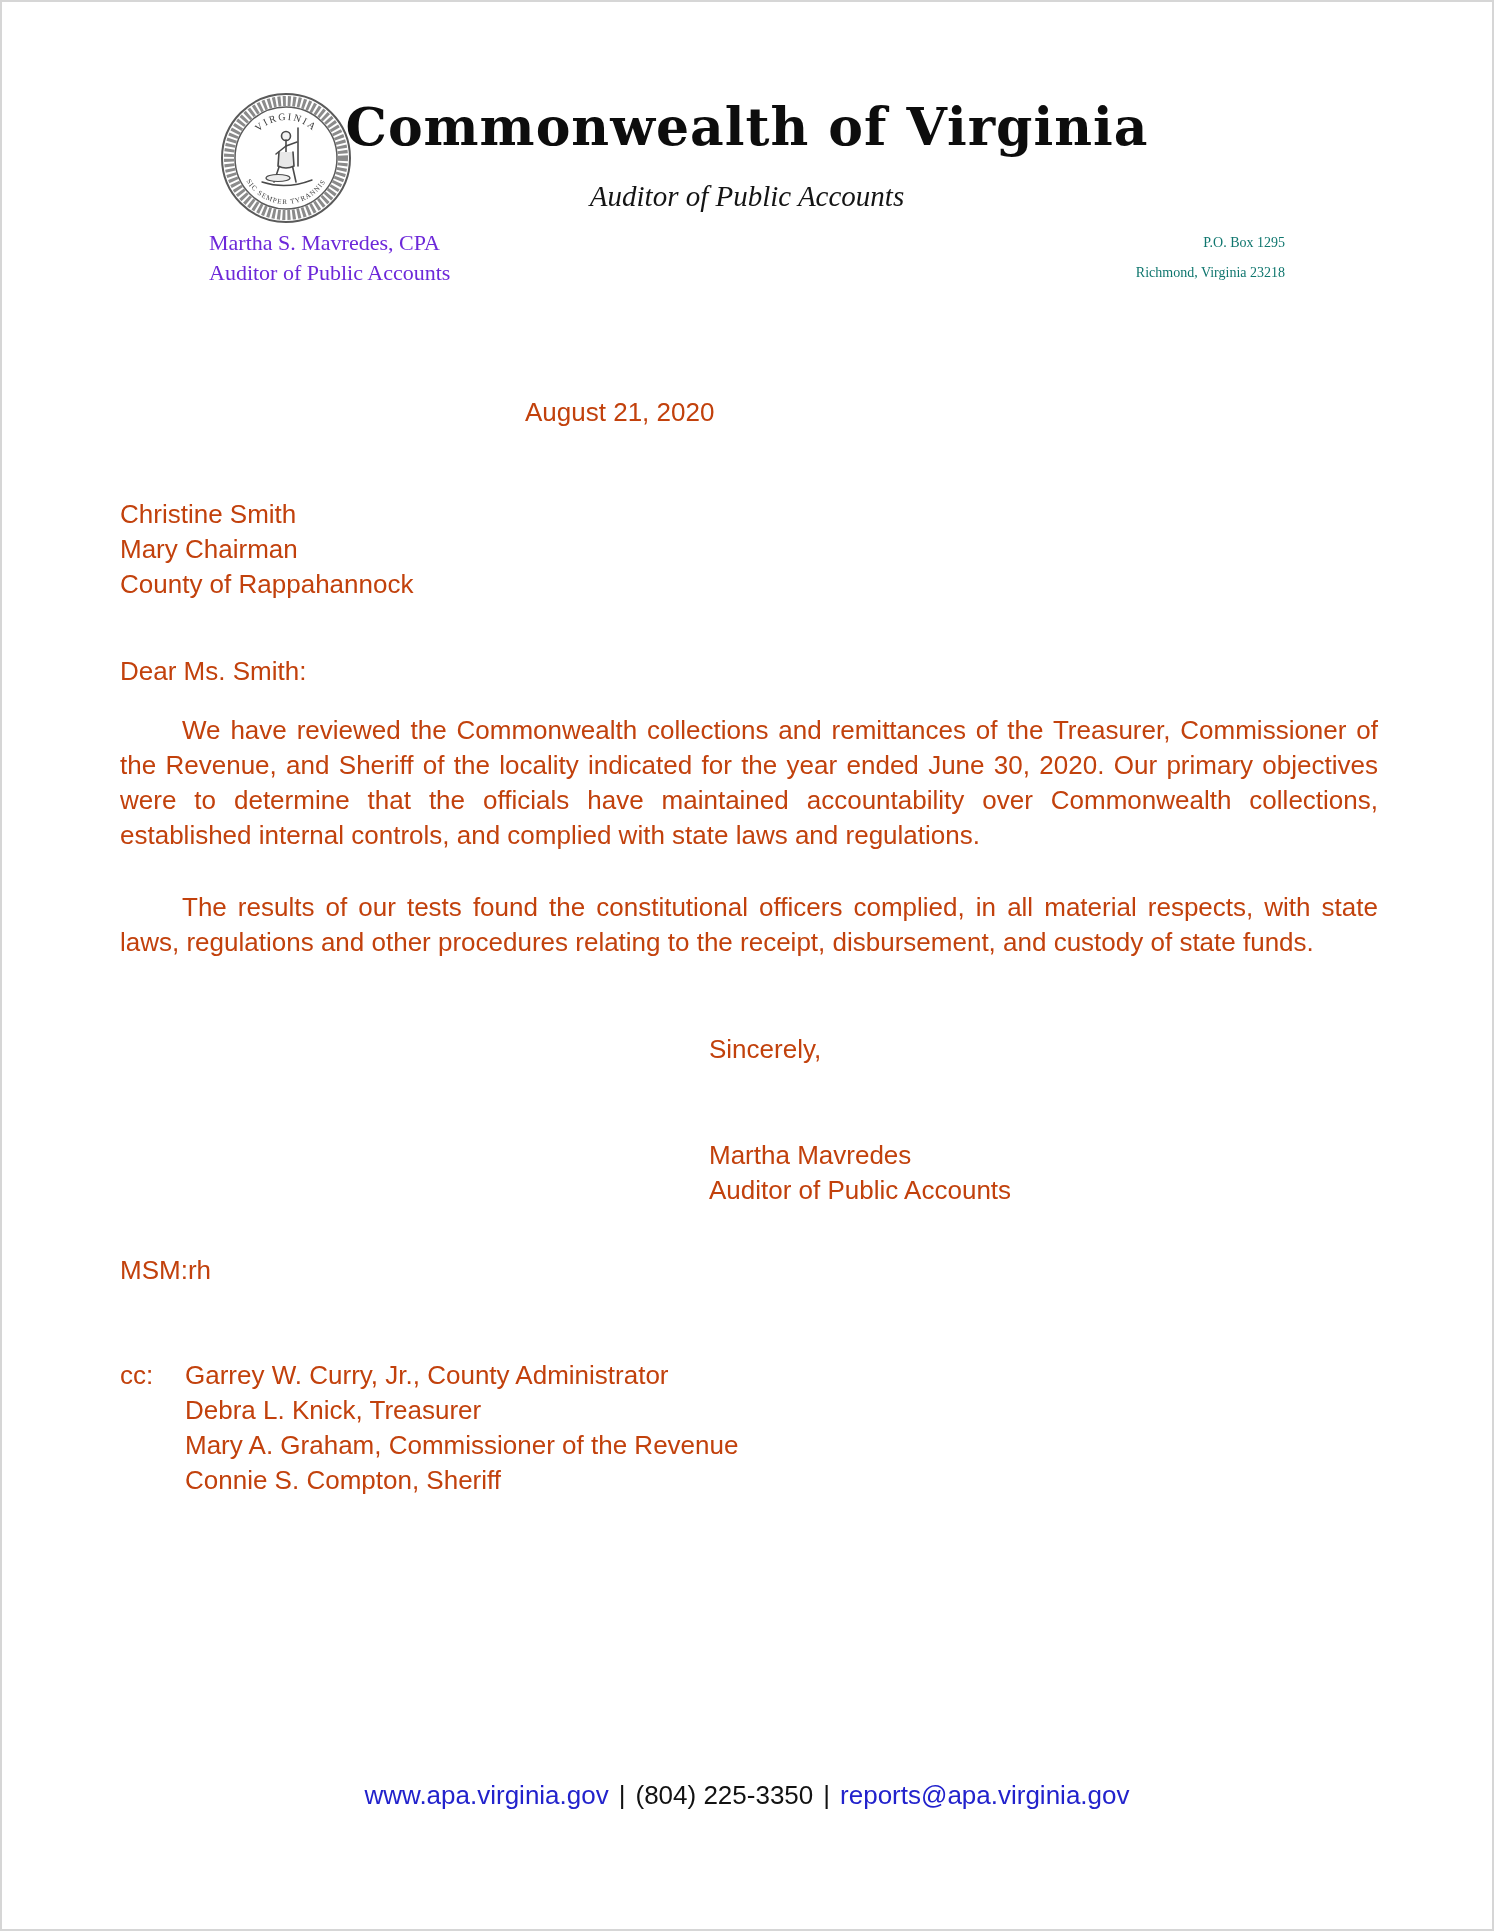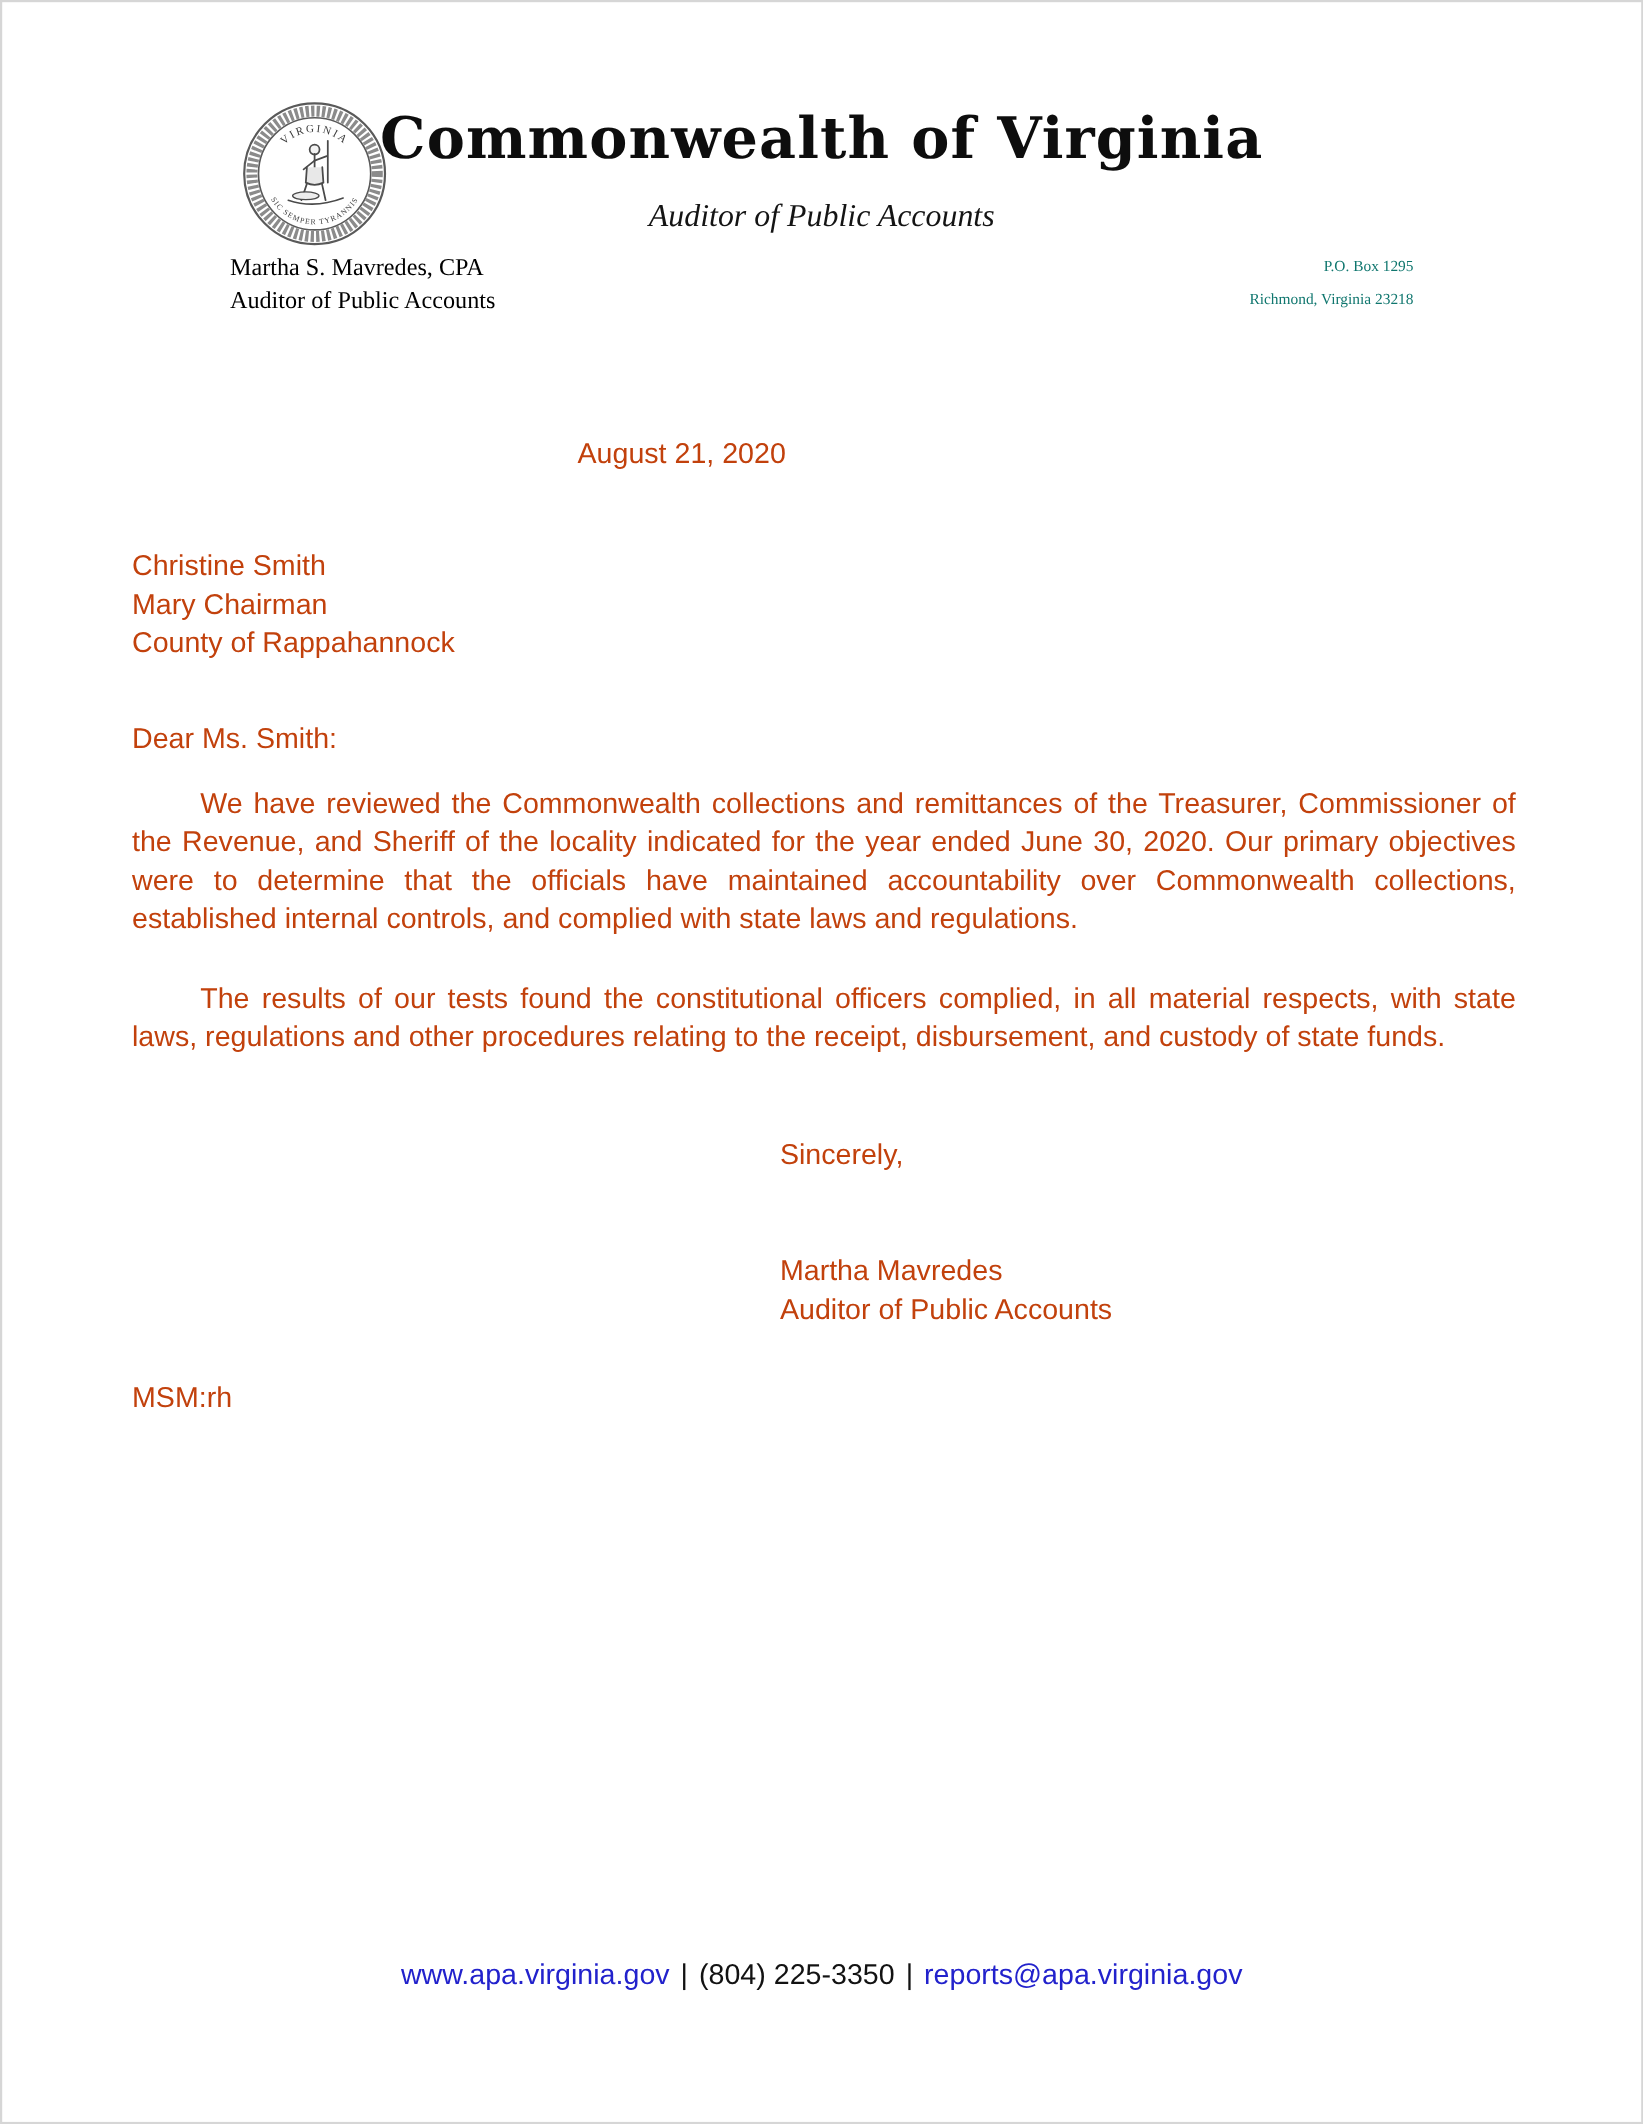--- a/index.html
+++ b/index.html
@@ -23,21 +23,21 @@
   }
   .org-subtitle{
     position:absolute;left:0;top:178px;width:100%;
     text-align:center;
     font-family:"Liberation Serif",serif;
     font-style:italic;font-size:29px;color:#141414;
   }
   .official-block{
     position:absolute;left:207px;top:226px;
     font-family:"Liberation Serif",serif;
-    font-size:22px;line-height:30px;color:#000000;
+    font-size:22px;line-height:30px;color:#6d28d9;
   }
   .po-block{
     position:absolute;right:207px;top:226px;
     text-align:right;
     font-family:"Liberation Serif",serif;
     font-size:14px;line-height:30px;color:#0f766e;
   }
   
   .body-text{font-size:26px;line-height:35px;color:#c2410c;}
   .date-line{position:absolute;left:523px;top:393px;}
@@ -121,18 +121,27 @@
 
   <div class="body-text closing">Sincerely,</div>
 
   <div class="body-text signature-block">
     <div>Martha Mavredes</div>
     <div>Auditor of Public Accounts</div>
   </div>
 
   <div class="body-text reference-initials">MSM:rh</div>
 
+  <div class="body-text cc-block">
+    <div class="cc-label">cc:</div>
+    <div class="cc-list">
+      <div>Garrey W. Curry, Jr., County Administrator</div>
+      <div>Debra L. Knick, Treasurer</div>
+      <div>Mary A. Graham, Commissioner of the Revenue</div>
+      <div>Connie S. Compton, Sheriff</div>
+    </div>
+  </div>
 
   <div class="footer">
     <a>www.apa.virginia.gov</a><span class="sep">|</span><span>(804) 225-3350</span><span class="sep">|</span><a>reports@apa.virginia.gov</a>
   </div>
 
 </div>
 
 </body></html>

